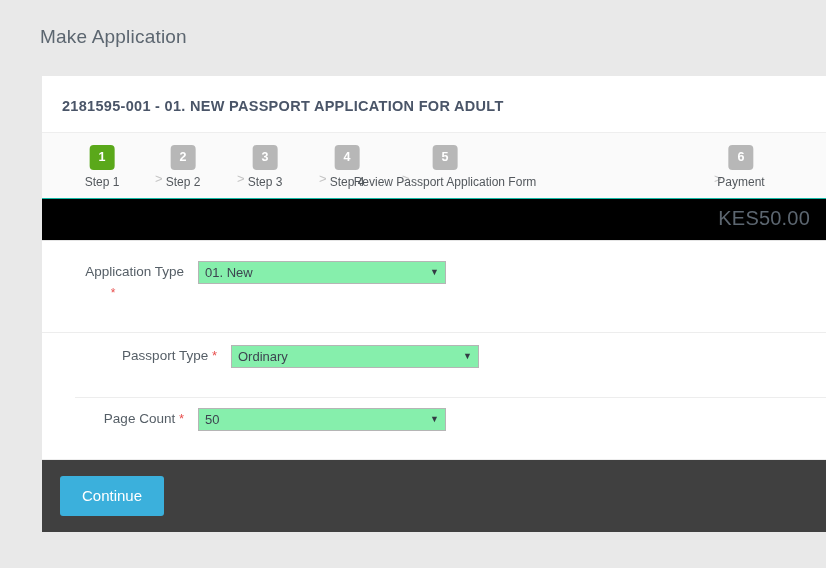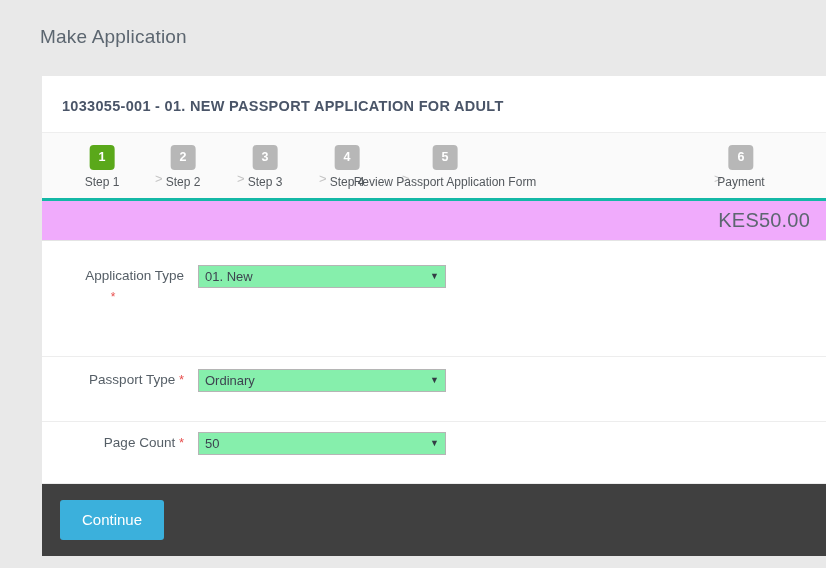--- a/index.html
+++ b/index.html
@@ -74,22 +74,22 @@
     white-space: nowrap;
   }
   .step-sep {
     position: absolute;
     top: 38px;
     font-size: 13px;
     color: #c3c3c3;
     font-family: "Liberation Sans", sans-serif;
   }
   .price-bar {
-    background: #f0abfc;
-    border-top: 3px solid #14b8a6;
+    background: #000000;
+    border-top: 1px solid #14b8a6;
     border-bottom: 1px solid #e4e4e4;
     height: 43px;
     text-align: right;
     box-sizing: border-box;
     padding: 8px 16px 0 0;
   }
   .price-text {
     font-size: 20px;
     color: #5c6670;
     letter-spacing: 0.2px;
@@ -97,22 +97,22 @@
   .form-area {
     background: #ffffff;
   }
   .form-row {
     display: flex;
     align-items: flex-start;
     border-bottom: 1px solid #ededed;
     box-sizing: border-box;
     padding: 0 20px;
   }
-  .form-row.r1 { height: 92px; padding-top: 0; margin-top: 24px; }
-  .form-row.r2 { height: 65px; padding-top: 12px; }
+  .form-row.r1 { height: 92px; padding-top: 20px; }
+  .form-row.r2 { height: 65px; padding-top: 12px; margin-left: 33px; }
   .form-row.r3 { height: 62px; padding-top: 10px; }
   .field-label {
     width: 122px;
     text-align: right;
     padding-right: 14px;
     font-size: 13.5px;
     color: #555e66;
     line-height: 22px;
     flex-shrink: 0;
   }
@@ -174,21 +174,21 @@
   }
 </style>
 </head>
 <body>
 
 <div class="page-title">Make Application</div>
 
 <div class="card">
 
   <div class="card-header">
-    <div class="card-header-title">1033055-001 - 01. NEW PASSPORT APPLICATION FOR ADULT</div>
+    <div class="card-header-title">2181595-001 - 01. NEW PASSPORT APPLICATION FOR ADULT</div>
   </div>
 
   <div class="stepper" id="stepper">
       <div class="step active" style="left: 60px; transform: translateX(-50%);"><div class="step-badge">1</div><div class="step-label">Step 1</div></div>
       <div class="step-sep" style="left: 113px;">&gt;</div>
       <div class="step" style="left: 141px; transform: translateX(-50%);"><div class="step-badge">2</div><div class="step-label">Step 2</div></div>
       <div class="step-sep" style="left: 195px;">&gt;</div>
       <div class="step" style="left: 223px; transform: translateX(-50%);"><div class="step-badge">3</div><div class="step-label">Step 3</div></div>
       <div class="step-sep" style="left: 277px;">&gt;</div>
       <div class="step" style="left: 305px; transform: translateX(-50%);"><div class="step-badge">4</div><div class="step-label">Step 4</div></div>

